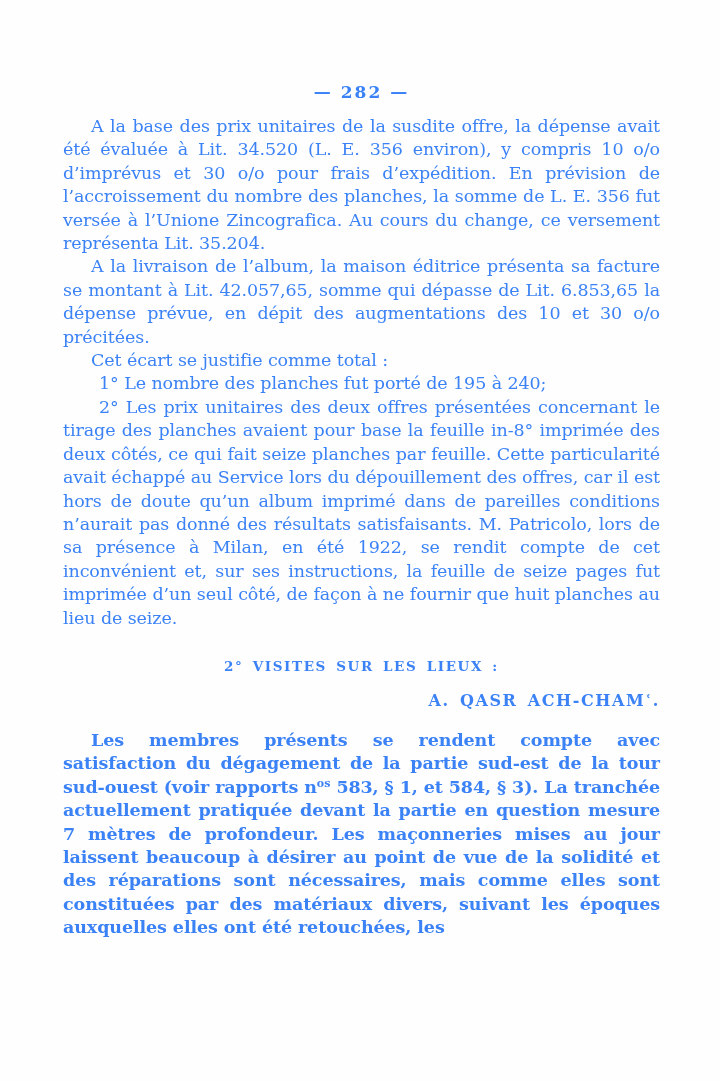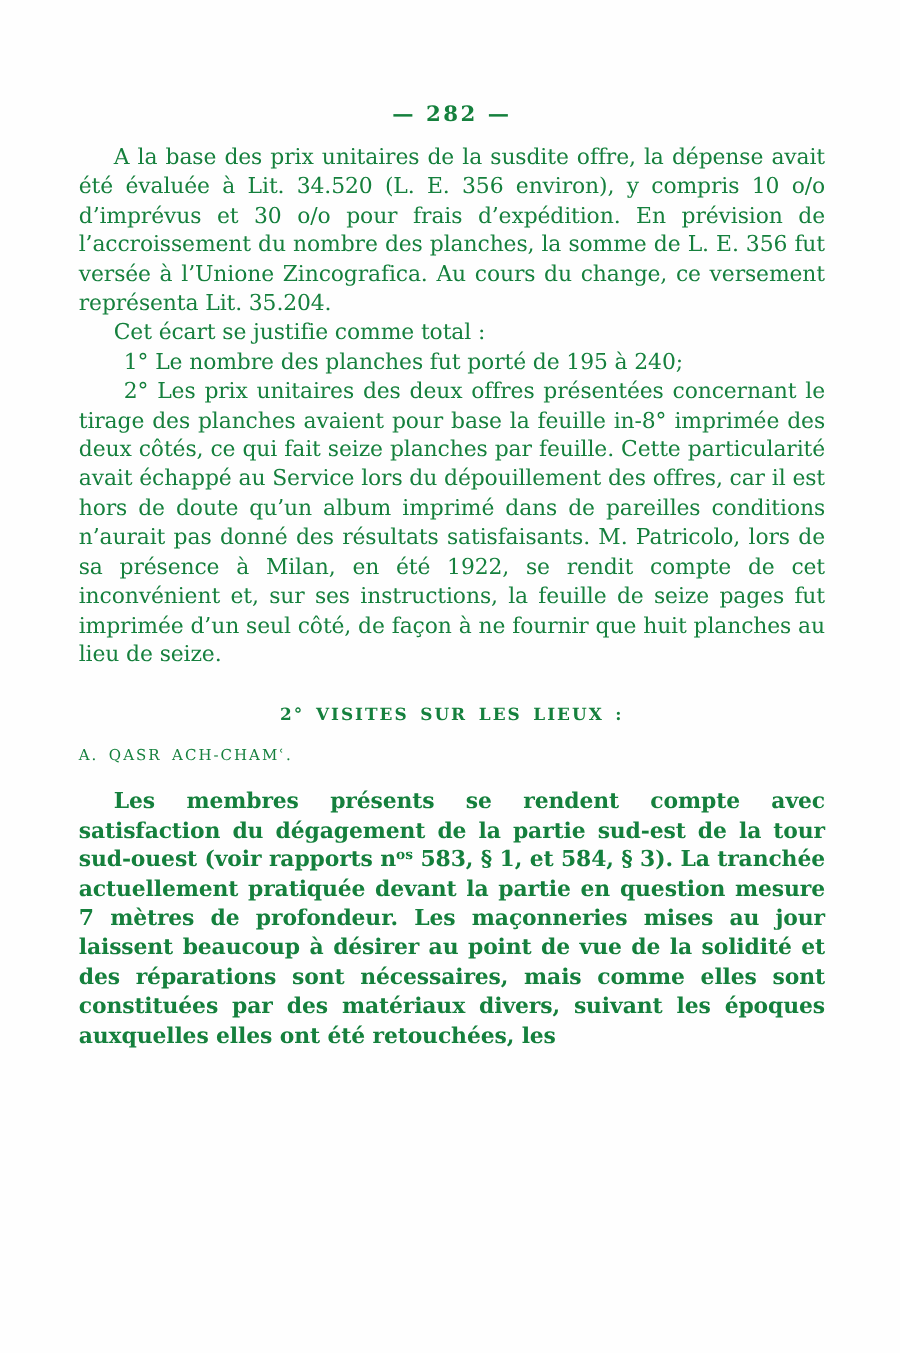--- a/index.html
+++ b/index.html
@@ -6,21 +6,21 @@
     margin: 0;
     padding: 0;
     background: #f4f4f2;
   }
   .page {
     position: relative;
     width: 720px;
     height: 1082px;
     margin: 0 auto;
     background: #fefefe;
-    color: #15803d;
+    color: #3b82f6;
     font-family: "DejaVu Serif", "Liberation Serif", serif;
     overflow: hidden;
     box-sizing: border-box;
   }
   .content {
     position: absolute;
     top: 0;
     left: 63px;
     width: 597px;
   }
@@ -53,38 +53,39 @@
   h2.section-heading {
     margin: 28px 0 17px 0;
     text-align: center;
     font-size: 13.5px;
     font-weight: bold;
     letter-spacing: 1.6px;
     word-spacing: 3px;
   }
   h3.sub-heading {
     margin: 17px 0 0 0;
-    text-align: left;
-    font-size: 12px;
-    font-weight: normal;
+    text-align: right;
+    font-size: 16px;
+    font-weight: bold;
     letter-spacing: 1.6px;
     word-spacing: 3px;
   }
   p.last { margin-top: 19px; font-weight: bold; }
 </style>
 </head>
 <body>
 
 <div class="page">
   <div class="content">
 
     <div class="page-number">— 282 —</div>
 
     <p class="body indent"><span>A la base des prix unitaires de la susdite offre, la dépense avait été évaluée à Lit. 34.520 (L. E. 356 environ), y compris 10 o/o d’imprévus et 30 o/o pour frais d’expédition. En prévision de l’accroissement du nombre des planches, la somme de L. E. 356 fut versée à l’</span><span class="italic">Unione Zincografica</span><span>. Au cours du change, ce versement représenta Lit. 35.204.</span></p>
 
+    <p class="body indent">A la livraison de l’album, la maison éditrice présenta sa facture se montant à Lit. 42.057,65, somme qui dépasse de Lit. 6.853,65 la dépense prévue, en dépit des augmentations des 10 et 30 o/o précitées.</p>
 
     <p class="body indent">Cet écart se justifie comme total :</p>
 
     <p class="body item sp-item">1° Le nombre des planches fut porté de 195 à 240;</p>
 
     <p class="body item sp-item">2° Les prix unitaires des deux offres présentées concernant le tirage des planches avaient pour base la feuille in-8° imprimée des deux côtés, ce qui fait seize planches par feuille. Cette particularité avait échappé au Service lors du dépouillement des offres, car il est hors de doute qu’un album imprimé dans de pareilles conditions n’aurait pas donné des résultats satisfaisants. M. Patricolo, lors de sa présence à Milan, en été 1922, se rendit compte de cet inconvénient et, sur ses instructions, la feuille de seize pages fut imprimée d’un seul côté, de façon à ne fournir que huit planches au lieu de seize.</p>
 
 
 
     <h2 class="section-heading">2° VISITES SUR LES LIEUX :</h2>

